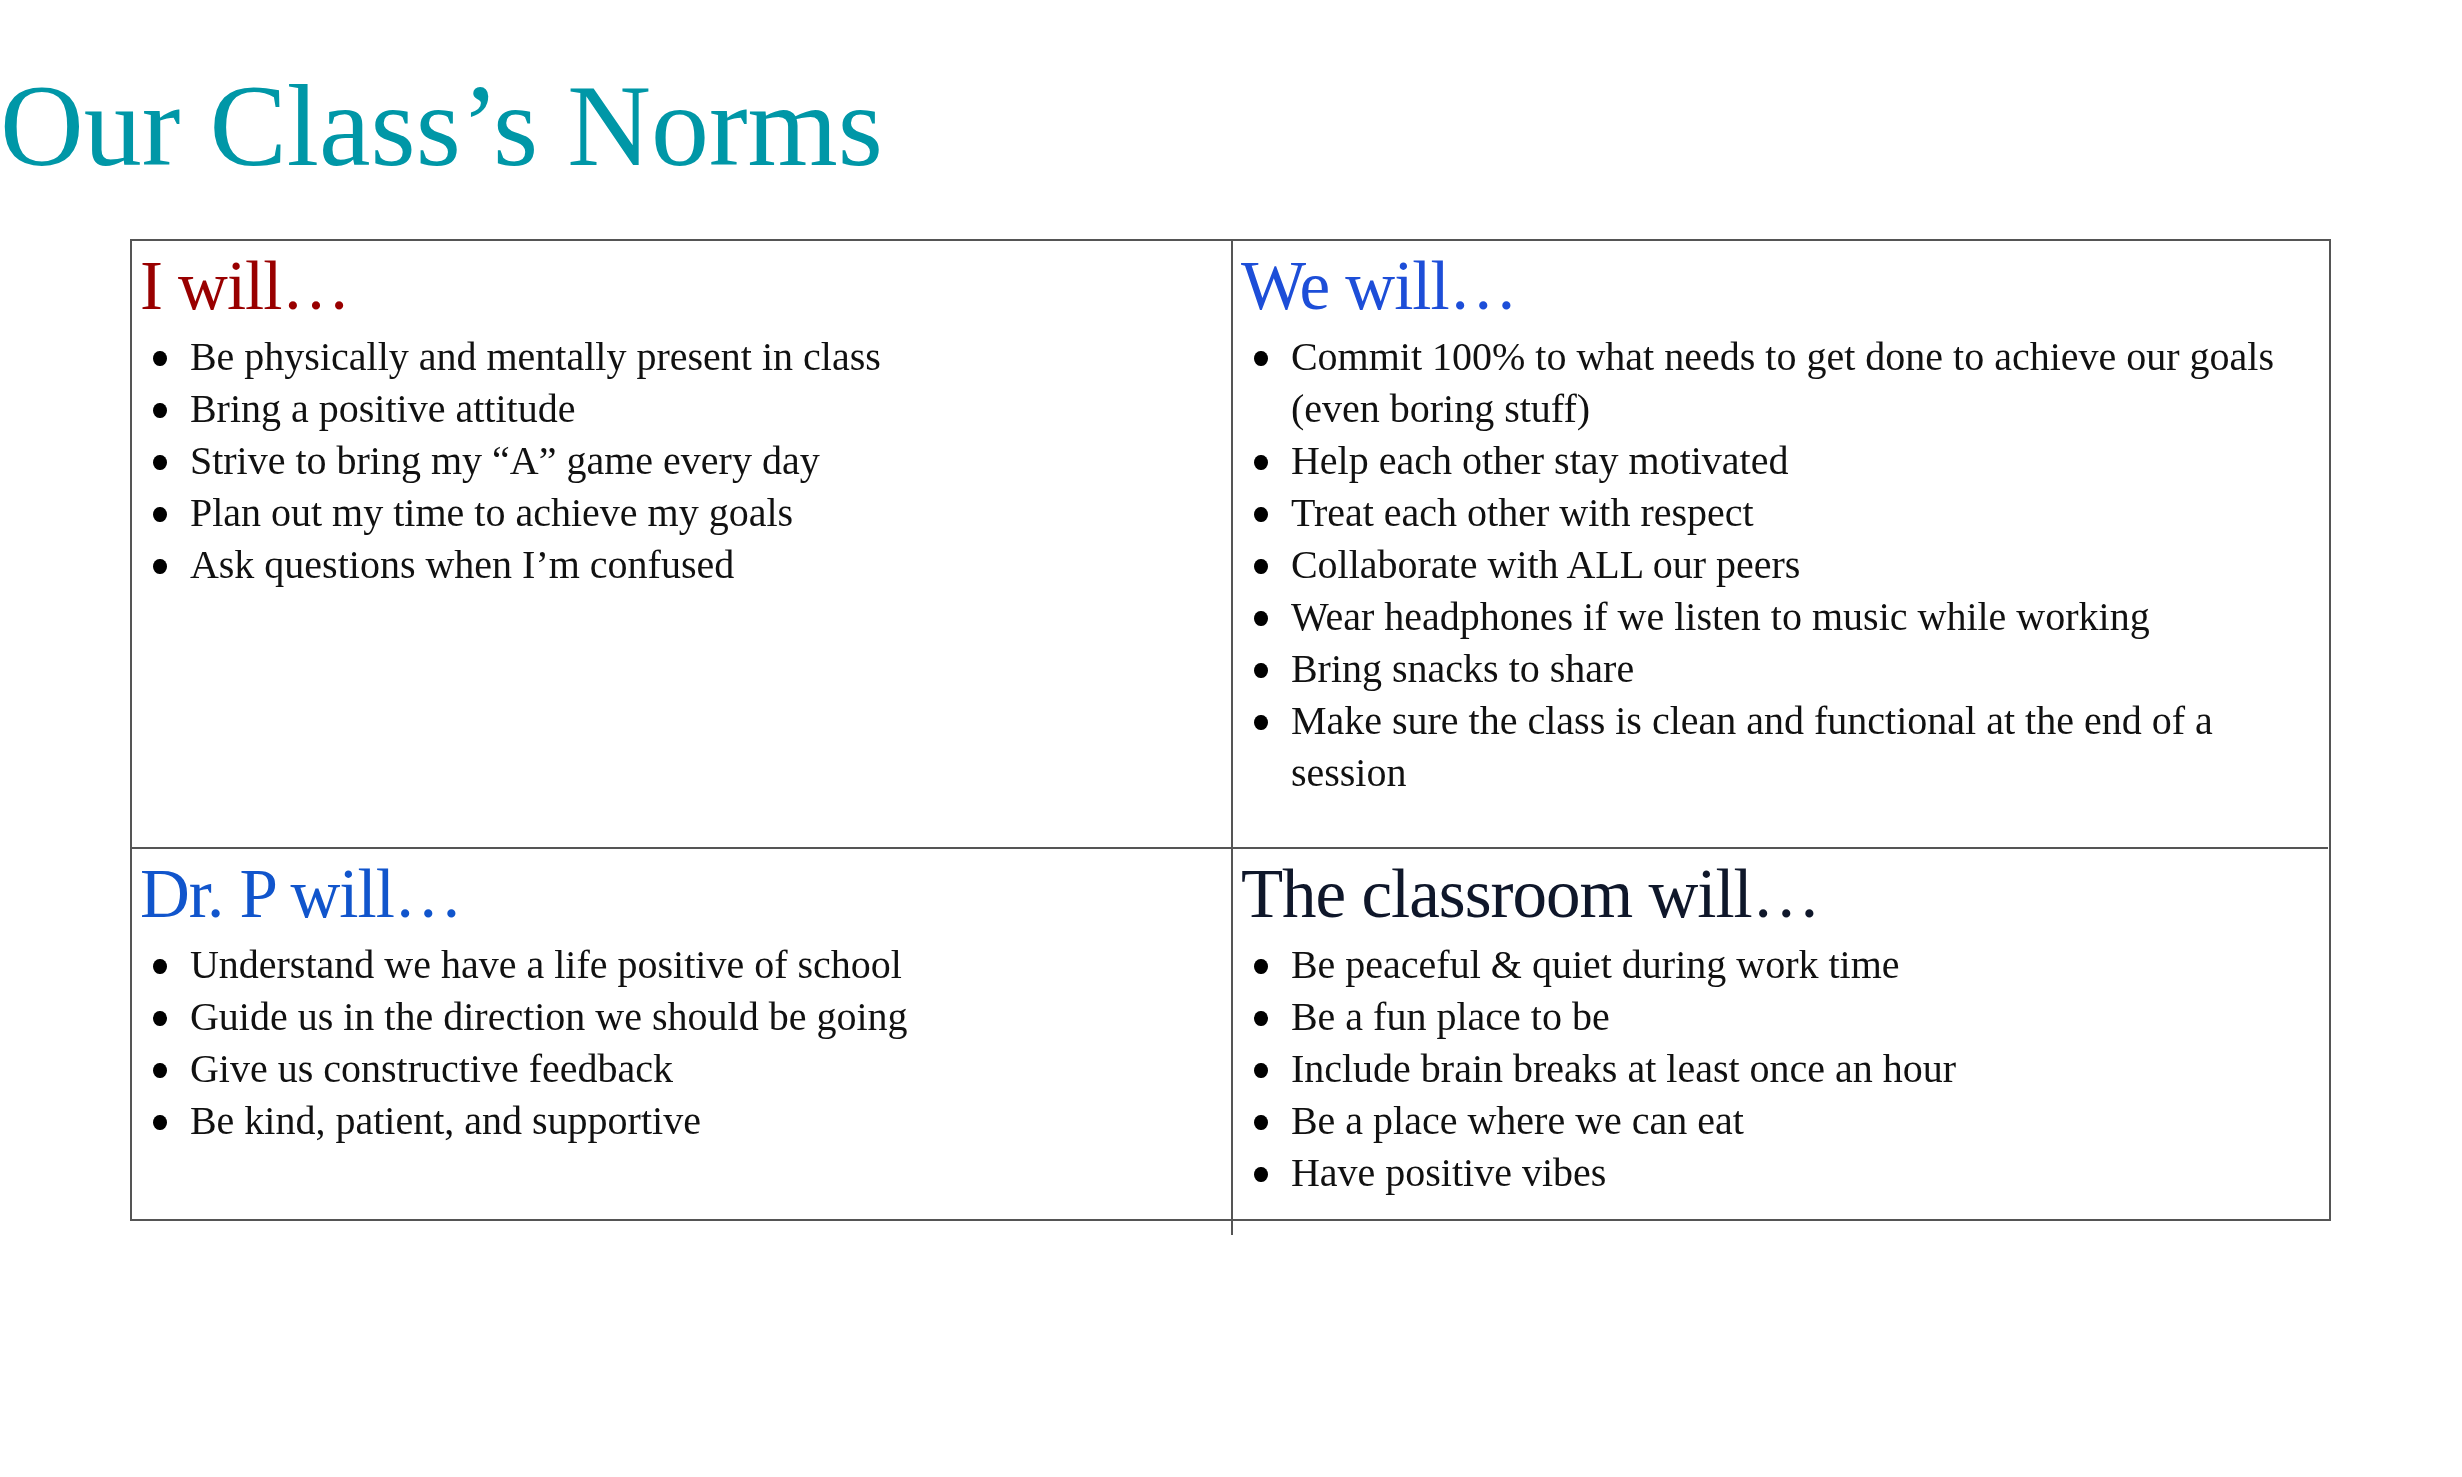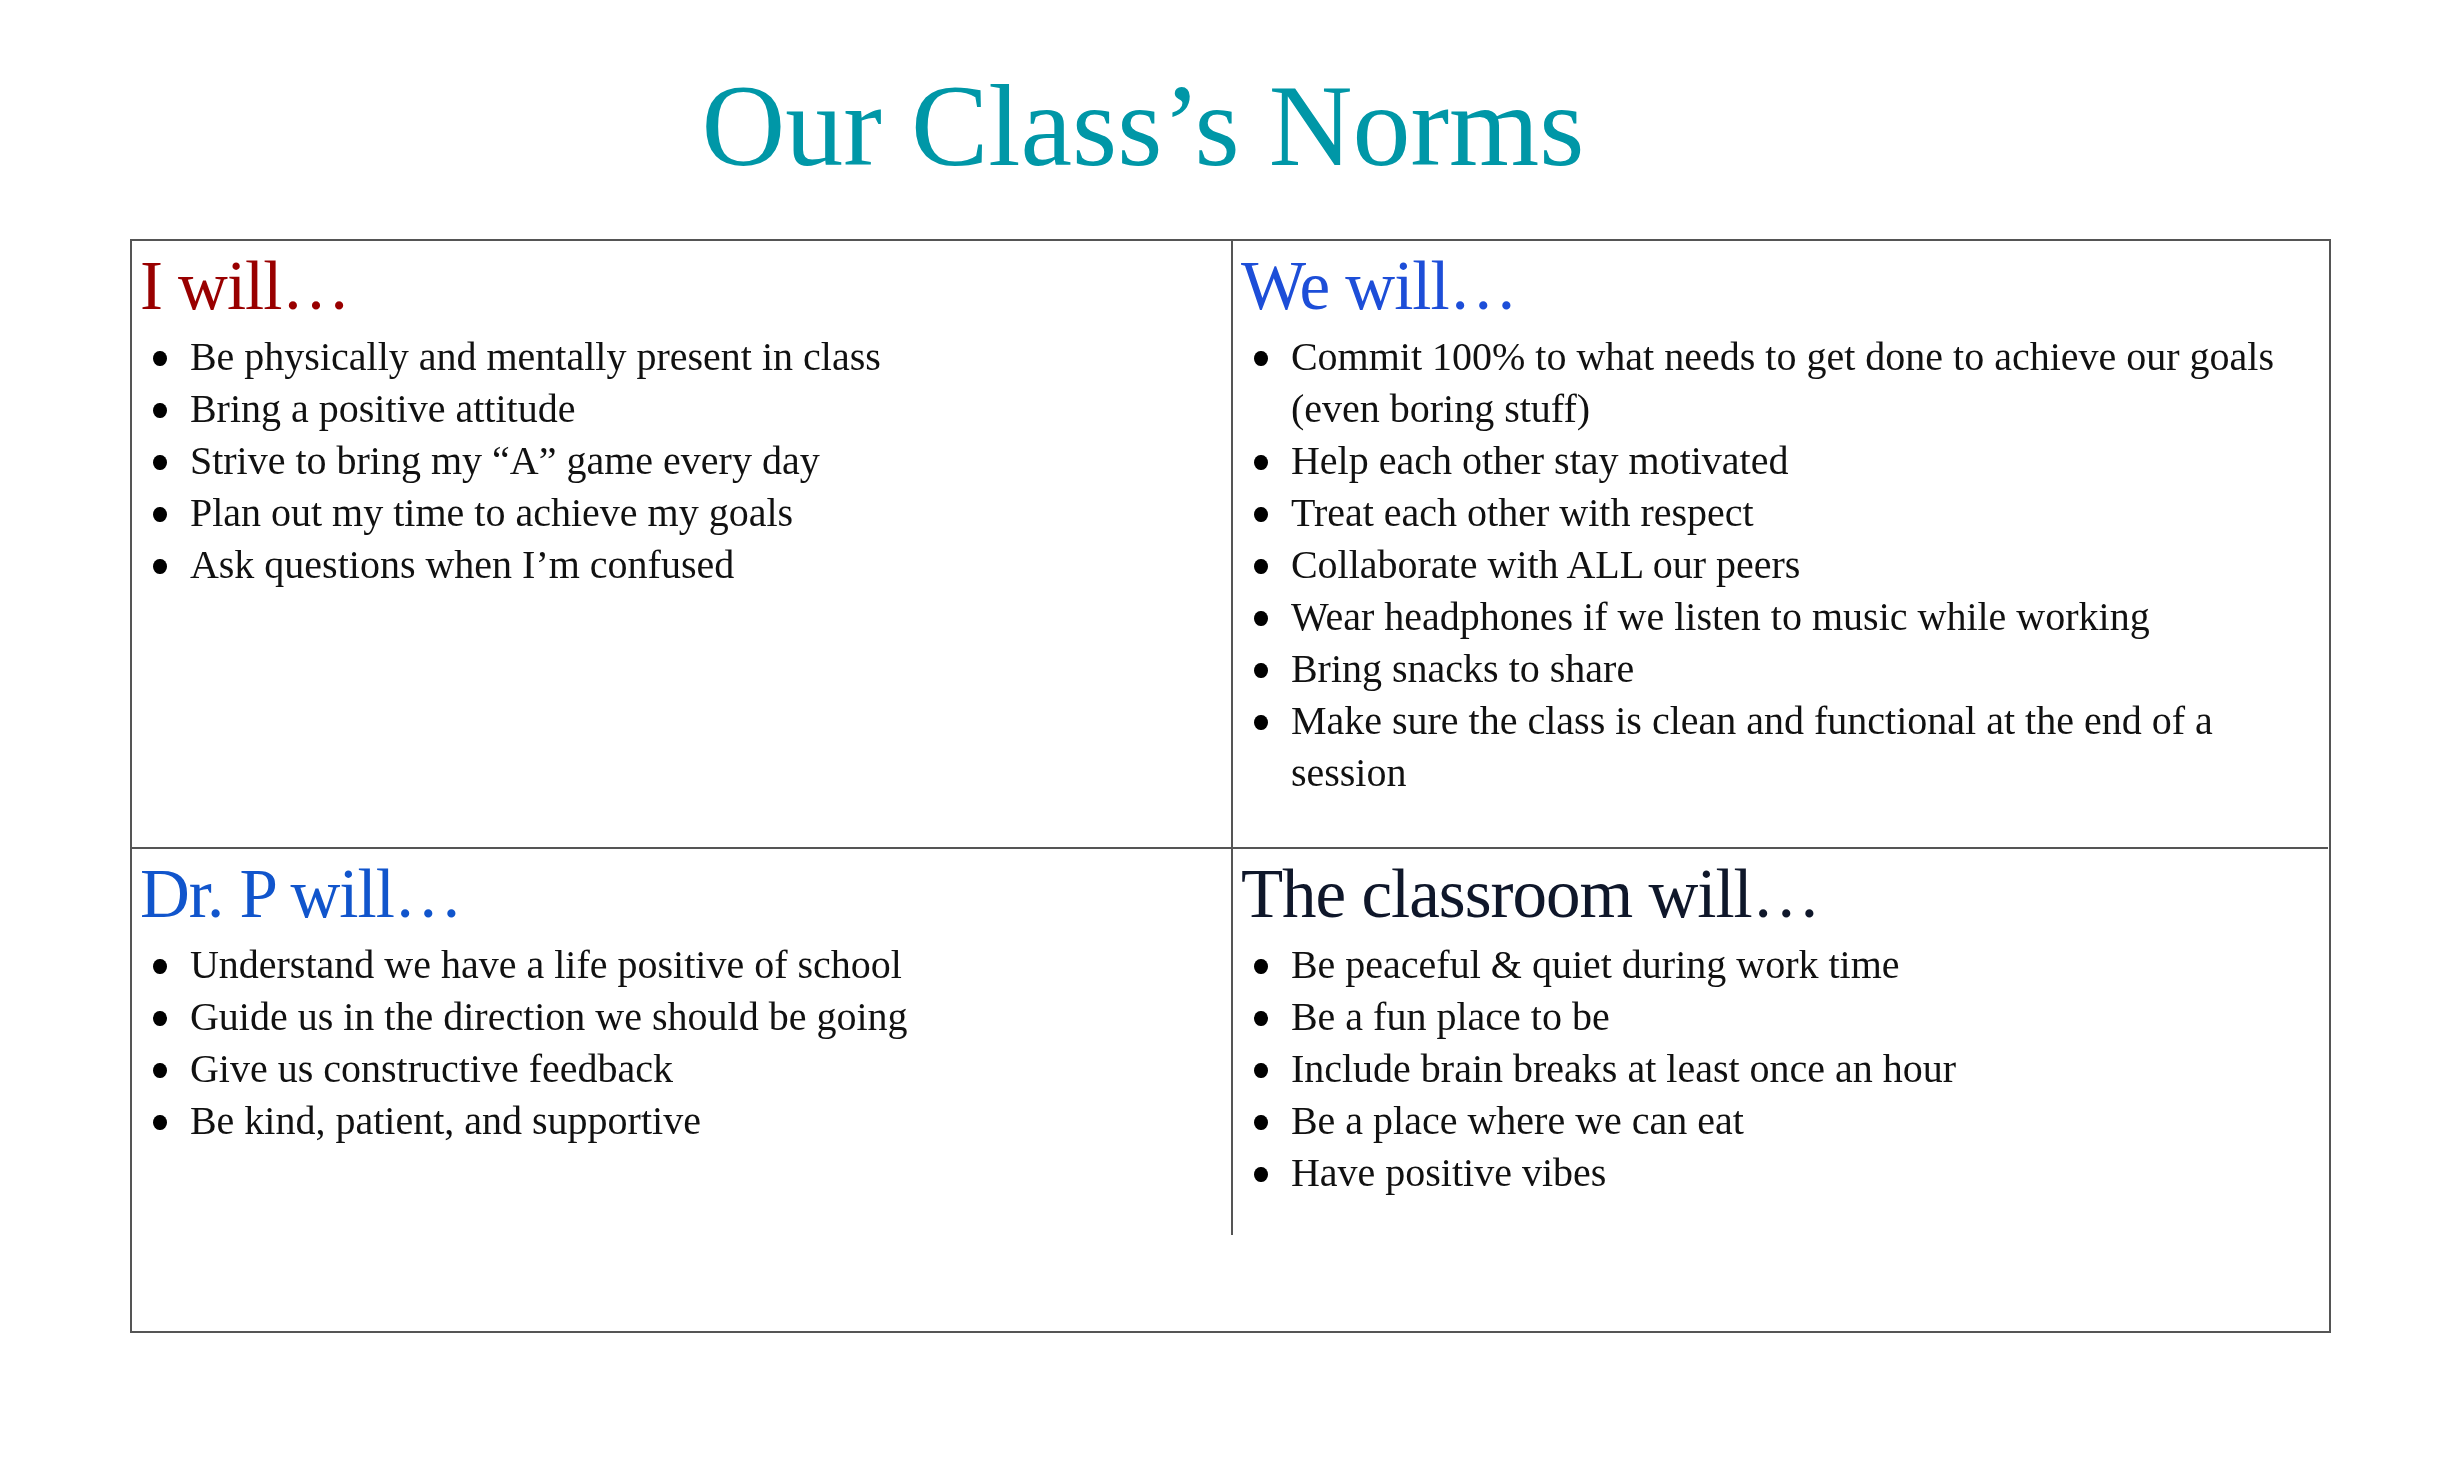--- a/index.html
+++ b/index.html
@@ -1,18 +1,18 @@
 <!DOCTYPE html>
 <html><head>
 <meta charset="utf-8">
 <style>
   html, body { margin:0; padding:0; background:#ffffff; }
   body { width:2463px; height:1478px; position:relative; overflow:hidden; font-family:"DejaVu Serif","Liberation Serif",serif; }
-  .title { position:absolute; left:0; width:2286px; top:57px; text-align:center; font-family:"Liberation Serif","DejaVu Serif",serif; font-size:116px; line-height:138px; color:#0097a7; margin:0; font-weight:normal; }
-  .grid { position:absolute; left:130px; top:239px; width:2201px; height:1094px; border:2px solid #555; box-sizing:border-box; display:grid; grid-template-columns:1101px 1095px; grid-template-rows:608px 386px; }
+  .title { position:absolute; left:0; width:2286px; top:57px; font-family:"Liberation Serif","DejaVu Serif",serif; font-size:116px; line-height:138px; color:#0097a7; margin:0; font-weight:normal; }
+  .grid { position:absolute; left:130px; top:239px; width:2201px; height:982px; border:2px solid #555; box-sizing:border-box; display:grid; grid-template-columns:1101px 1095px; grid-template-rows:608px 386px; }
   .cell { position:relative; box-sizing:border-box; padding:7.9px 9.9px 0 7.9px; }
   .cell.tl { border-right:2px solid #555; border-bottom:2px solid #555; }
   .cell.tr { border-bottom:2px solid #555; }
   .cell.bl { border-right:2px solid #555; }
   .heading { font-family:"Liberation Serif","DejaVu Serif",serif; font-size:69px; line-height:71px; margin:2px 0 3.9px 0; font-weight:normal; letter-spacing:-1px; }
   ul { list-style:none; margin:9px; padding:0; }
   li { position:relative; padding-left:41px; font-family:"Liberation Serif","DejaVu Serif",serif; font-size:40px; line-height:52px; color:#111; }
   li .bullet { position:absolute; left:3.9px; top:19.7px; width:13.8px; height:15.8px; border-radius:50%; background:#000; }
 </style>
 </head>

